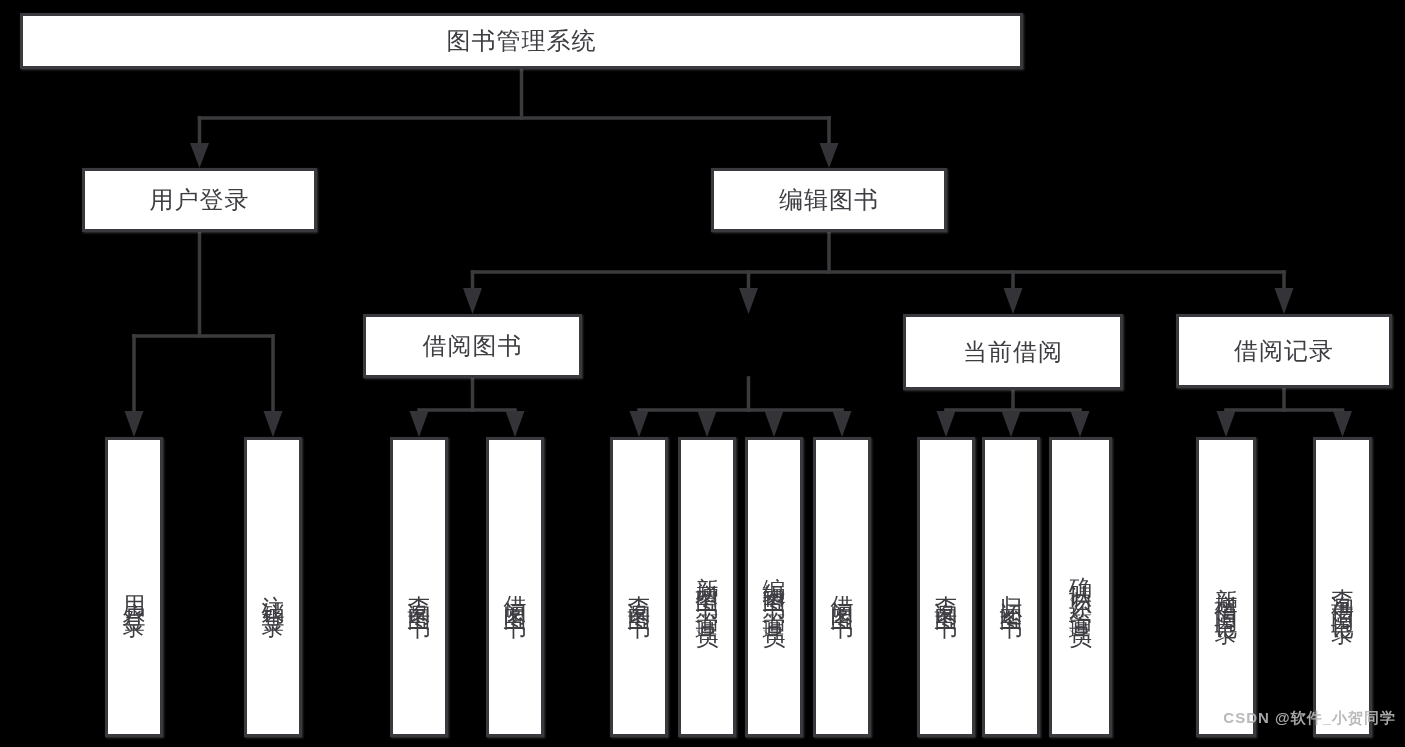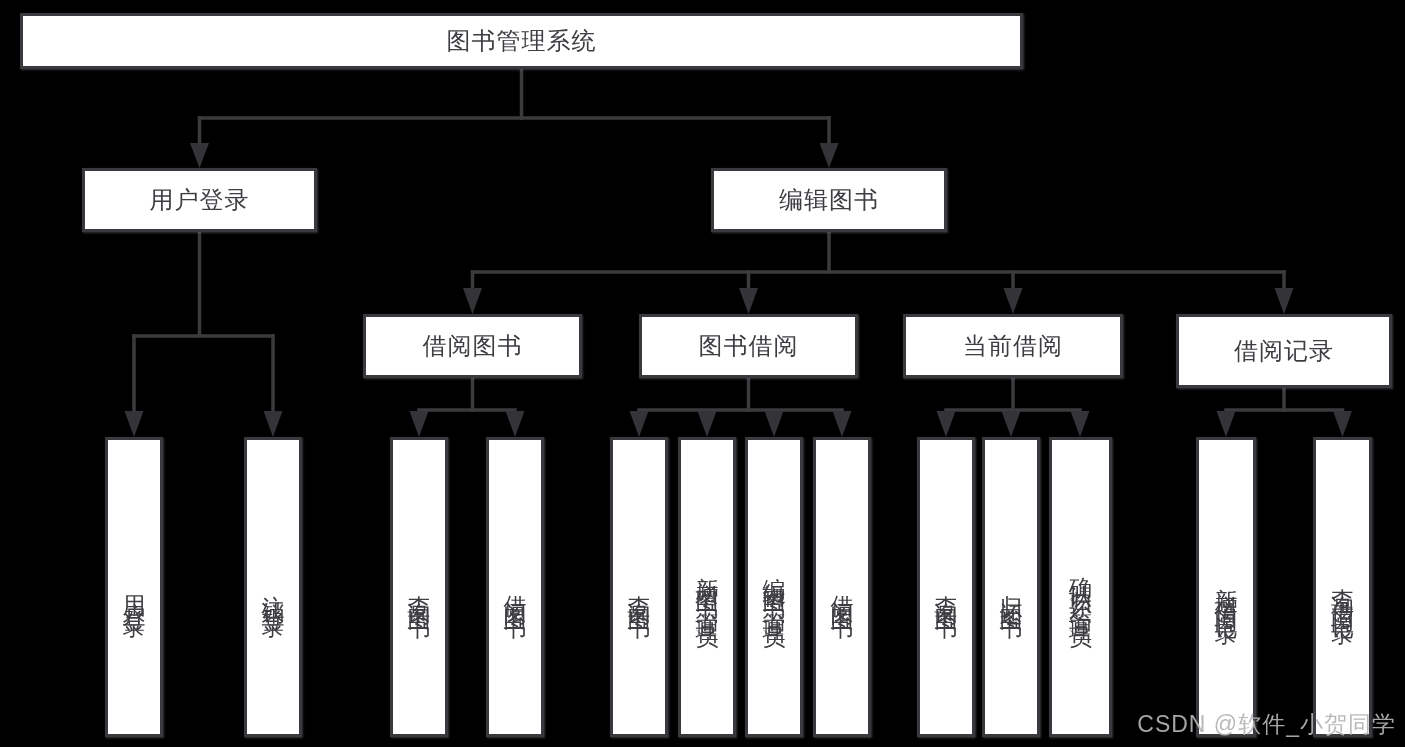--- a/index.html
+++ b/index.html
@@ -57,25 +57,26 @@
     margin-bottom: -7px;
     line-height: 1;
     white-space: nowrap;
   }
 
   .watermark {
     position: absolute;
     z-index: 3;
     top: 709px;
     right: 9px;
-    font-size: 23px;
+    font-size: 15px;
     letter-spacing: 1px;
     color: #b4b4b6;
     opacity: 0.92;
     white-space: nowrap;
+    font-weight: bold;
   }
 </style>
 </head>
 <body>
 
 <div class="canvas">
 
   <svg class="connectors" viewBox="0 0 1405 747" xmlns="http://www.w3.org/2000/svg" aria-hidden="true">
     <g>
       <line x1="521.5" y1="69" x2="521.5" y2="118"></line>
@@ -147,24 +148,21 @@
   <div class="node h" style="left:82px; top:168px; width:235px; height:64px">
     <span>用户登录</span>
   </div>
   <div class="node h" style="left:711px; top:168px; width:236px; height:64px">
     <span>编辑图书</span>
   </div>
 
   <div class="node h" style="left:363px; top:314px; width:219px; height:64px">
     <span>借阅图书</span>
   </div>
-  <div class="node h" style="left:639px; top:314px; width:219px; height:64px">
-    <span>图书借阅</span>
-  </div>
-  <div class="node h" style="left:903px; top:314px; width:220px; height:64px">
+  <div class="node h" style="left:903px; top:314px; width:220px; height:76px">
     <span>当前借阅</span>
   </div>
   <div class="node h" style="left:1176px; top:314px; width:216px; height:74px">
     <span>借阅记录</span>
   </div>
 
   <div class="node v" style="left:105px; top:437px; width:58px; height:300px">
     <span class="vtext">用户登录</span>
   </div>
   <div class="node v" style="left:244px; top:437px; width:58px; height:300px">

